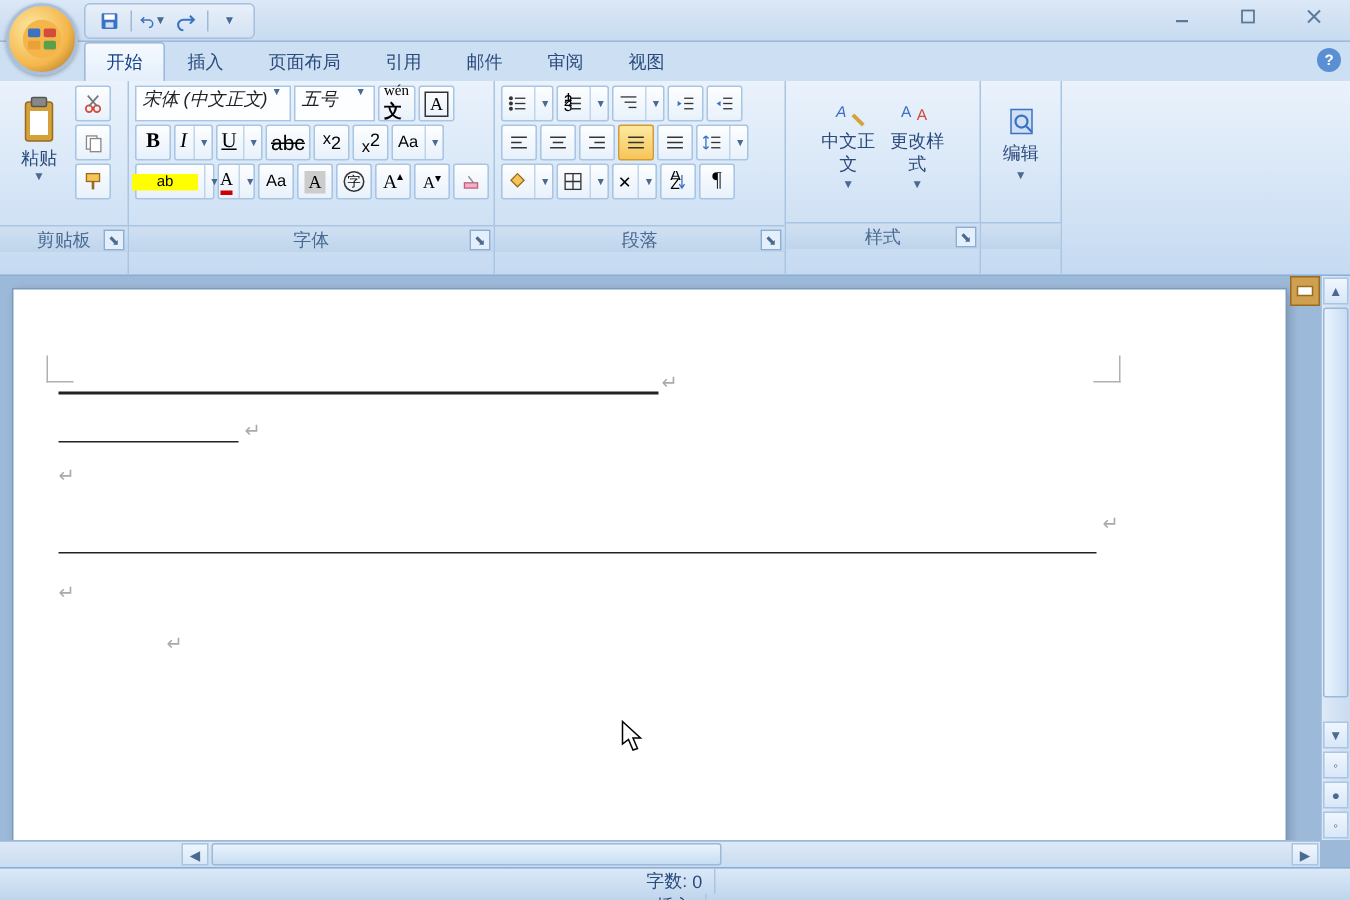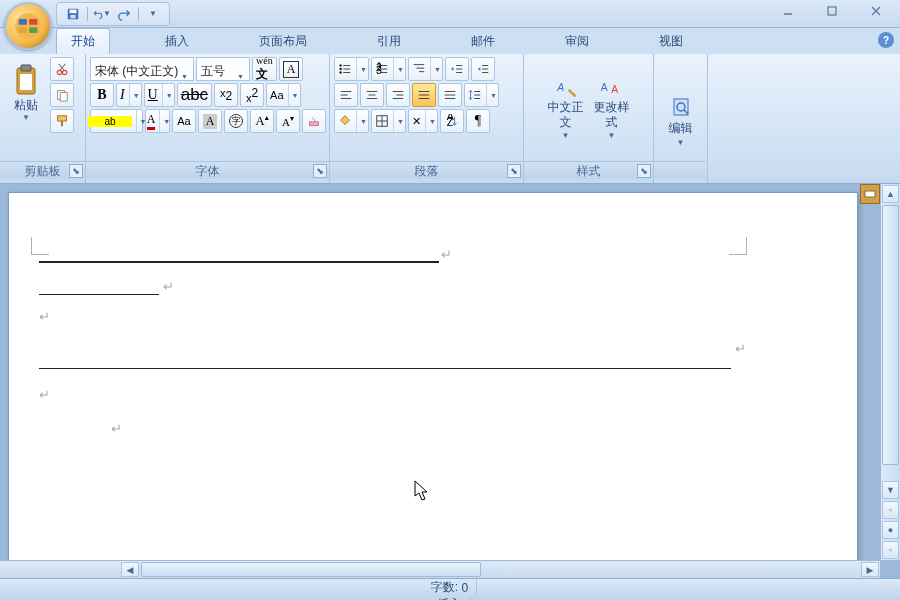--- a/index.html
+++ b/index.html
@@ -7,36 +7,36 @@
 .titlebar{height:28px;background:linear-gradient(#dbe8f7,#c8dbf0);display:flex;align-items:center;position:relative;border-bottom:1px solid #9db8d8;}
 .office-btn{width:48px;height:48px;position:absolute;left:4px;top:2px;z-index:10;background:radial-gradient(circle at 35% 35%,#fce9a3,#f4b64a 60%,#9a6a1e);border-radius:50%;border:2px solid #a8c0de;box-shadow:0 1px 3px rgba(0,0,0,.3);display:flex;align-items:center;justify-content:center;}
 .office-btn svg{width:28px;height:28px;}
 .qat{margin-left:56px;height:24px;display:flex;align-items:center;gap:2px;background:linear-gradient(#e8f0fa,#d3e2f3);border:1px solid #a8c0de;border-radius:4px;padding:0 6px;}
 .qat-btn{width:20px;height:18px;display:flex;align-items:center;justify-content:center;border:1px solid transparent;border-radius:2px;}
 .qat-sep{width:1px;height:14px;background:#9db8d8;margin:0 2px;}
 .dropdown-tiny{font-size:8px;color:#4a6a92;}
 .title-text{position:absolute;left:50%;transform:translateX(-50%);color:#3a5a7c;font-size:13px;}
 .win-controls{position:absolute;right:2px;top:0;display:flex;}
 .win-btn{width:44px;height:22px;display:flex;align-items:center;justify-content:center;color:#5a7a9c;}
-.tabbar{height:26px;display:flex;align-items:flex-end;padding-left:56px;background:#cde0f3;position:relative;gap:40px;}
+.tabbar{height:26px;display:flex;align-items:flex-end;padding-left:56px;background:#cde0f3;position:relative;}
 .tab{padding:4px 14px;color:#2a4a7c;cursor:default;border:1px solid transparent;border-bottom:none;border-radius:3px 3px 0 0;}
 .tab.active{background:linear-gradient(#f5faff,#e4effb);border-color:#9db8d8;color:#15428b;}
 .help-btn{position:absolute;right:6px;top:4px;width:16px;height:16px;border-radius:50%;background:#5a8fd4;color:#fff;display:flex;align-items:center;justify-content:center;font-size:10px;font-weight:bold;}
 .ribbon{height:130px;background:linear-gradient(#eaf2fc,#d8e7f7 50%,#c5daf1);border-bottom:1px solid #8aaed4;display:flex;}
 .group{border-right:1px solid #aac5e2;padding:3px 4px 0;display:flex;flex-direction:column;position:relative;}
 .group-body{flex:1;display:flex;gap:2px;}
-.group-label{height:18px;text-align:center;color:#4a6a92;font-size:12px;background:linear-gradient(#d0e0f2,#bfd5ec);border-top:1px solid #aac5e2;margin:4px -4px;padding-top:1px;position:relative;}
+.group-label{height:18px;text-align:center;color:#4a6a92;font-size:12px;background:linear-gradient(#d0e0f2,#bfd5ec);border-top:1px solid #aac5e2;margin:17px -4px;padding-top:1px;position:relative;}
 .launcher{position:absolute;right:2px;top:2px;width:14px;height:14px;border:1px solid #8aaed4;background:#e4effb;font-size:9px;display:flex;align-items:center;justify-content:center;color:#4a6a92;}
 .col{display:flex;flex-direction:column;gap:2px;justify-content:flex-start;}
 .rbtn{height:24px;min-width:24px;border:1px solid #a8c5e4;background:linear-gradient(#fdfeff,#e8f1fb);border-radius:2px;display:flex;align-items:center;justify-content:center;padding:0 3px;gap:2px;}
 .rbtn.split{padding-right:1px;}
 .rbtn .dd{font-size:7px;color:#4a6a92;margin-left:2px;border-left:1px solid #c0d4ea;padding-left:3px;align-self:stretch;display:flex;align-items:center;}
 .bigbtn{width:44px;height:72px;border:1px solid transparent;border-radius:3px;display:flex;flex-direction:column;align-items:center;justify-content:center;gap:2px;padding:2px;}
 .bigbtn-label{color:#2a4a7c;font-size:12px;text-align:center;line-height:1.2;}
-.combo{height:24px;border:1px solid #a8c5e4;background:#fdfeff;display:flex;align-items:flex-end;padding:0 2px 0 4px;}
+.combo{height:24px;border:1px solid #a8c5e4;background:#fdfeff;display:flex;align-items:flex-start;padding:0 2px 0 4px;font-style:italic;}
 .combo-text{flex:1;color:#222;white-space:nowrap;overflow:hidden;}
 .combo-dd{font-size:7px;color:#4a6a92;padding:0 3px;}
 .row{display:flex;gap:2px;}
 .paste-big{width:44px;height:72px;display:flex;flex-direction:column;align-items:center;justify-content:center;border:1px solid transparent;border-radius:3px;}
 .doc-area{position:absolute;left:0;top:184px;right:0;bottom:22px;background:#9db9d9;}
 .doc-scroll{position:absolute;left:0;top:0;right:20px;bottom:18px;overflow:hidden;background:#9db9d9;}
 .page{position:absolute;left:8px;top:8px;width:850px;height:540px;background:#fff;border:1px solid #7a9cc0;box-shadow:2px 2px 6px rgba(0,0,0,.2);padding:56px 30px 30px 30px;}
 .crop{position:absolute;width:18px;height:18px;border:1px solid #b0b0b0;}
 .crop.tl{left:22px;top:44px;border-right:none;border-bottom:none;border-top:none;border-left:none;border-bottom:1px solid #b0b0b0;border-right:0;}
 .crop.tl{border:none;border-left:1px solid #b0b0b0;border-bottom:1px solid #b0b0b0;}
@@ -202,21 +202,21 @@
             </div>
           <div class="rbtn split">
               <i style="font-family:'Times New Roman';font-size:14px">I</i>
               <span class="dd">▼</span>
             </div>
           <div class="rbtn split">
               <u style="font-family:'Times New Roman';font-size:14px">U</u>
               <span class="dd">▼</span>
             </div>
           <div class="rbtn">
-              <span style="text-decoration:line-through;font-size:17px">abc</span>
+              <span style="text-decoration:line-through;font-size:14px">abc</span>
             </div>
           <div class="rbtn">
               <span style="font-size:11px">x<sub>2</sub></span>
             </div>
           <div class="rbtn">
               <span style="font-size:11px">x<sup>2</sup></span>
             </div>
           <div class="rbtn split">
               <span style="font-size:11px">Aa</span>
               <span class="dd">▼</span>

